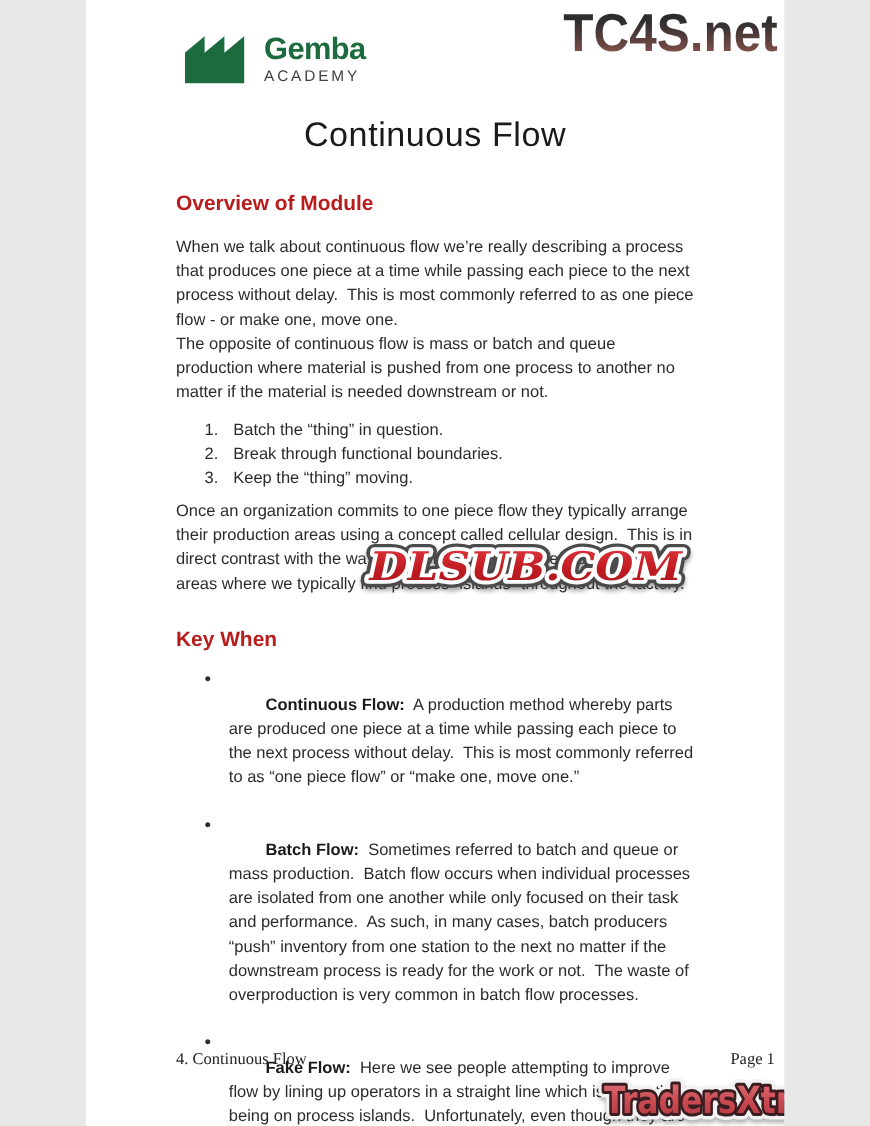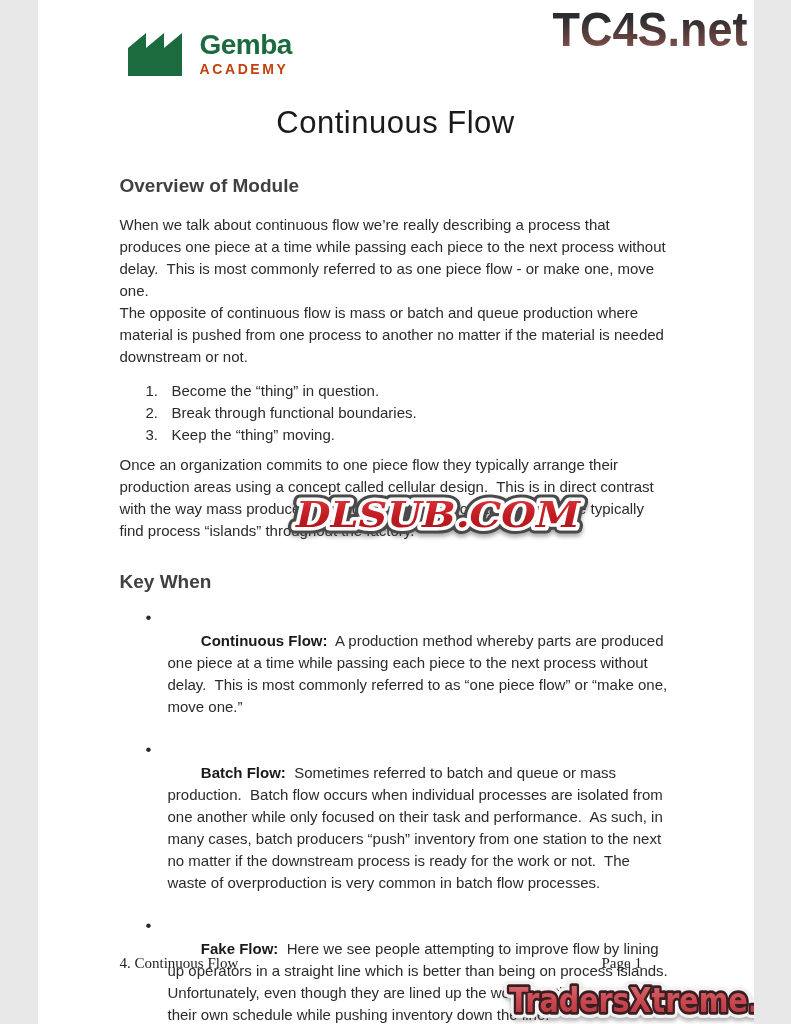--- a/index.html
+++ b/index.html
@@ -1,31 +1,31 @@
 <!DOCTYPE html>
 <html><head>
 <meta charset="utf-8">
 <style>
   * { margin:0; padding:0; box-sizing:border-box; }
   html,body { background:#e8e8e8; }
   .page {
     position:relative;
-    width:716px; height:1024px;
+    width:635px; height:1024px;
     margin:0 auto;
     background:#ffffff;
     overflow:hidden;
     font-family:"Liberation Sans", sans-serif;
     color:#2b2b2b;
   }
   
   .logo { position:absolute; top:28px; left:90px; display:flex; align-items:flex-start; gap:6px; }
   .logo svg { display:block; }
   .logo-text { display:flex; flex-direction:column; line-height:1; padding-top:3px; }
   .logo-brand { font-size:28px; font-weight:800; color:#1c6b3e; letter-spacing:-0.5px; }
-  .logo-sub { font-size:14px; font-weight:700; color:#c2410c; letter-spacing:2.6px; margin-top:3px; }
+  .logo-sub { font-size:14px; font-weight:400; color:#404040; letter-spacing:2.6px; margin-top:3px; }
   
   .wm-top {
     position:absolute; top:2px; right:6px;
     font-size:45px; font-weight:800; letter-spacing:0px;
     transform:scaleY(1.08); transform-origin:top right;
     background:linear-gradient(180deg,#2d2d2f 30%,#6b4642 70%,#9c6159 95%);
     -webkit-background-clip:text; background-clip:text; color:transparent;
     white-space:nowrap;
   }
   .wm-mid {
@@ -40,36 +40,36 @@
   
   .content { padding:0 82px; font-size:15px; line-height:22px; }
   .doc-title {
     margin-top:98px;
     text-align:center;
     font-size:31px; font-weight:400; letter-spacing:0.5px;
     line-height:50px; color:#1a1a1a;
   }
   h2.green {
     margin-top:26px;
-    font-size:19px; font-weight:700; color:#404040;
+    font-size:19px; font-weight:700; color:#b91c1c;
     line-height:24px;
   }
   p.body { margin-top:12px; white-space:pre-wrap; }
   p.body.tight { margin-top:0; }
   ol.olist { list-style:none; counter-reset:n; margin-top:12px; padding-left:26px; }
   ol.olist li { counter-increment:n; position:relative; padding-left:26px; white-space:pre-wrap; }
   ol.olist li::before { content:counter(n) "."; position:absolute; left:0; }
   ul.blist { list-style:none; margin-top:14px; padding-left:26px; }
   ul.blist li { position:relative; padding-left:22px; white-space:pre-wrap; }
   ul.blist li::before { content:"\2022"; position:absolute; left:0; top:-1px; font-size:17px; }
   ul.blist .term { font-weight:700; color:#1a1a1a; }
   
   .footer { position:absolute; top:955px; left:0; width:100%; font-family:"Liberation Serif", serif; font-size:15px; color:#1f1f1f; }
   .footer-left { position:absolute; left:82px; top:0; }
-  .footer-right { position:absolute; left:564px; top:0; }
+  .footer-right { position:absolute; left:586px; top:0; }
 </style>
 </head>
 <body>
 
 <div class="page">
 
   <div class="logo">
     <span>
       <svg width="66" height="48" viewBox="0 0 66 48" aria-hidden="true">
         <polygon points="0,48 0,20 18,5 18,20 36,5 36,20 54,5 54,48" fill="#1c6b3e"></polygon>
@@ -87,21 +87,21 @@
     <h1 class="doc-title">Continuous Flow</h1>
 
     <h2 class="green">Overview of Module</h2>
 
     <p class="body" style="margin-top:16px">When we talk about continuous flow we’re really describing a process that produces one piece at a time while passing each piece to the next process without delay.  This is most commonly referred to as one piece flow - or make one, move one.</p>
 
     <p class="body tight">The opposite of continuous flow is mass or batch and queue production where material is pushed from one process to another no matter if the material is needed downstream or not.</p>
 
 
     <ol class="olist">
-      <li>Become the “thing” in question.</li>
+      <li>Batch the “thing” in question.</li>
       <li>Break through functional boundaries.</li>
       <li>Keep the “thing” moving.</li>
     </ol>
 
     <p class="body" style="margin-top:8px">Once an organization commits to one piece flow they typically arrange their production areas using a concept called cellular design.  This is in direct contrast with the way mass producers arrange their production areas where we typically find process “islands” throughout the factory.</p>
 
     <h2 class="green" style="margin-top:28px">Key When</h2>
 
     <ul class="blist">
       <li>

